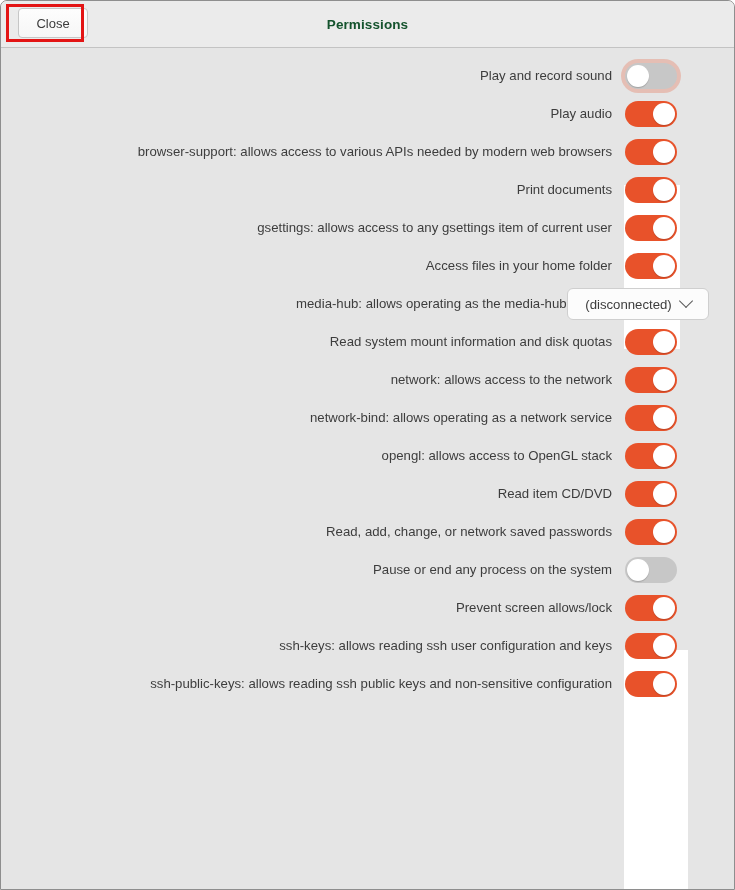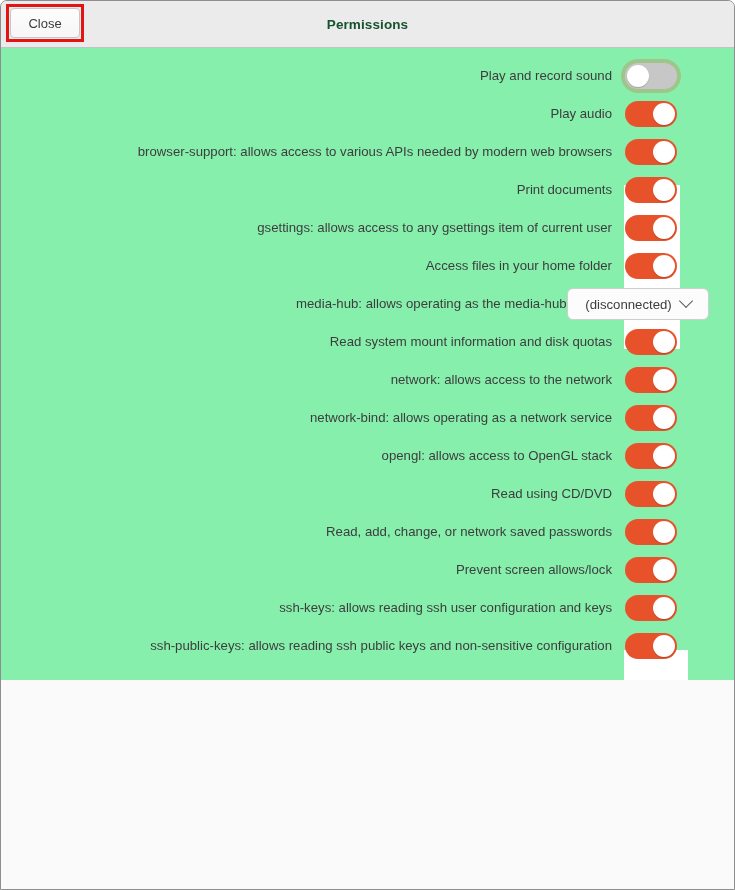--- a/index.html
+++ b/index.html
@@ -45,39 +45,39 @@
     left: 5px;
     top: 3px;
     width: 78px;
     height: 38px;
     border: 3px solid #e31414;
     box-sizing: border-box;
     z-index: 5;
   }
   .close-btn {
     position: absolute;
-    left: 9px;
+    left: 17px;
     top: 7px;
     width: 70px;
     height: 30px;
     background: linear-gradient(#fdfdfd, #f6f6f6);
     border: 1px solid #c6c6c6;
     border-radius: 4px;
     font-family: "Liberation Sans", sans-serif;
     font-size: 13px;
     color: #3b3b3b;
     cursor: pointer;
     padding: 0;
     z-index: 4;
   }
   
   .content {
     position: relative;
-    height: 632px;
-    background: #86efac;
+    height: 841px;
+    background: #e5e5e5;
     overflow: hidden;
   }
   .white-patch {
     position: absolute;
     background: #ffffff;
     pointer-events: none;
   }
   .patch-a { left: 623px; top: 137px; width: 56px;  height: 164px; }
   .patch-b { left: 623px; top: 602px; width: 64px;  height: 268px; }
 
@@ -263,31 +263,39 @@
         </div>
         <div class="row">
           <div class="row-label">opengl: allows access to OpenGL stack</div>
           <div class="switch-holder">
             <div class="switch on">
               <div class="knob"></div>
             </div>
           </div>
         </div>
         <div class="row">
-          <div class="row-label">Read using CD/DVD</div>
+          <div class="row-label">Read item CD/DVD</div>
           <div class="switch-holder">
             <div class="switch on">
               <div class="knob"></div>
             </div>
           </div>
         </div>
         <div class="row">
           <div class="row-label">Read, add, change, or network saved passwords</div>
           <div class="switch-holder">
             <div class="switch on">
+              <div class="knob"></div>
+            </div>
+          </div>
+        </div>
+        <div class="row">
+          <div class="row-label">Pause or end any process on the system</div>
+          <div class="switch-holder">
+            <div class="switch">
               <div class="knob"></div>
             </div>
           </div>
         </div>
         <div class="row">
           <div class="row-label">Prevent screen allows/lock</div>
           <div class="switch-holder">
             <div class="switch on">
               <div class="knob"></div>
             </div>

